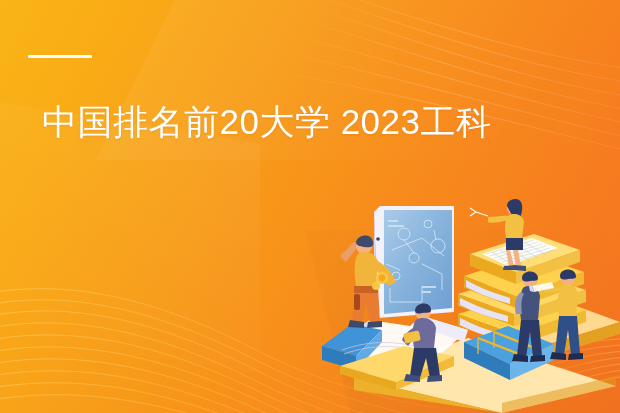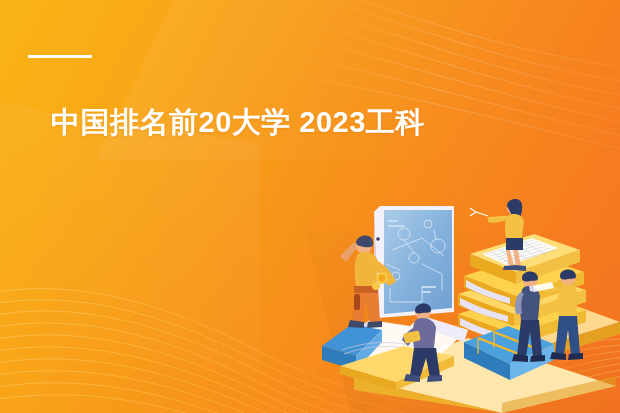--- a/index.html
+++ b/index.html
@@ -57,28 +57,28 @@
     left: 28px;
     top: 55px;
     width: 64px;
     height: 3px;
     background: #ffffff;
     border-radius: 1px;
   }
   
   #title {
     position: absolute;
-    left: 51px;
+    left: 42px;
     top: 103px;
     width: 430px;
     margin: 0;
     color: #ffffff;
-    font-size: 29px;
+    font-size: 35px;
     line-height: 38px;
-    font-weight: 700;
+    font-weight: 400;
     letter-spacing: 0.5px;
     white-space: nowrap;
     text-shadow: 0 1px 2px rgba(180,90,0,0.18);
   }
   
   #illustration {
     position: absolute;
     left: 318px;
     top: 190px;
     width: 302px;

